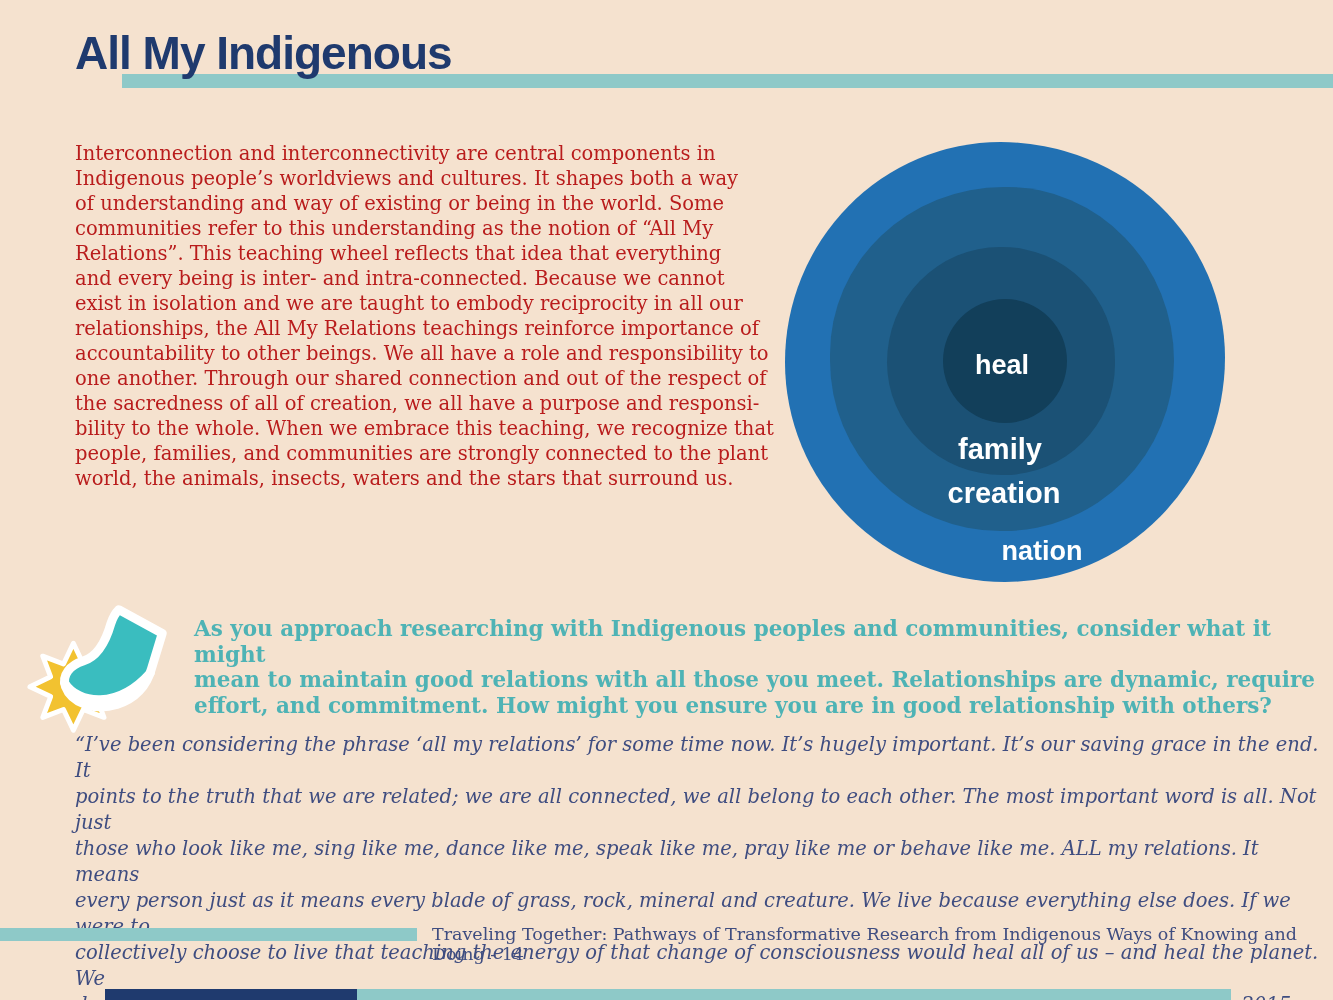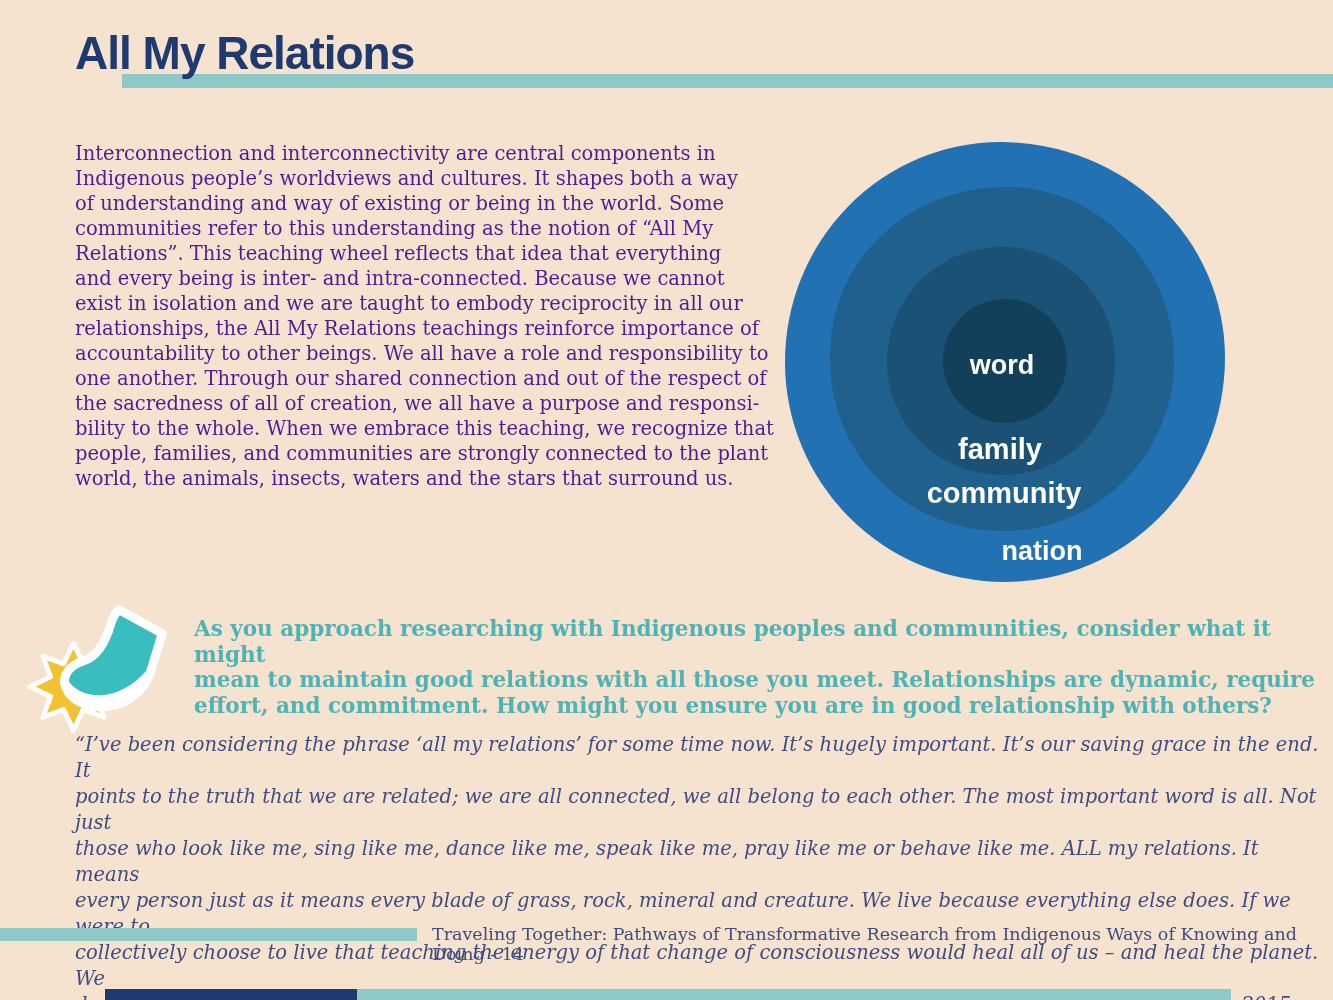--- a/index.html
+++ b/index.html
@@ -15,21 +15,21 @@
     font-family: "Liberation Sans", sans-serif;
     font-weight: 800; font-size: 46px; letter-spacing: -1px;
     color: #1f3a6e; z-index: 2;
   }
   .title-bar {
     position: absolute; left: 122px; top: 74px; right: 0; height: 14px;
     background: #8ec9c8; z-index: 1;
   }
   .body-text {
     position: absolute; white-space: pre-line;
-    color: #4c1d95; font-size: 19.5px; line-height: 25px;
+    color: #b91c1c; font-size: 19.5px; line-height: 25px;
   }
   .para-1 { left: 75px; top: 141px; width: 700px; }
   .para-2 { left: 75px; top: 504px; width: 700px; }
   .quote-text {
     position: absolute; left: 75px; top: 732px; width: 1252px;
     white-space: pre-line; font-style: italic;
     color: #3f4d80; font-size: 19.5px; line-height: 26px;
   }
   .callout-text {
     position: absolute; left: 178px; top: 616px; width: 1150px;
@@ -81,21 +81,21 @@
   .bottom-bar-teal {
     position: absolute; left: 357px; top: 989px; width: 874px; height: 11px;
     background: #8ec9c8;
   }
 </style>
 </head>
 <body>
 
 <div class="page">
 
-  <h1 class="page-title">All My Relations</h1>
+  <h1 class="page-title">All My Indigenous</h1>
   <div class="title-bar"></div>
 
   <div class="body-text para-1">Interconnection and interconnectivity are central components in
 Indigenous people’s worldviews and cultures. It shapes both a way
 of understanding and way of existing or being in the world. Some
 communities refer to this understanding as the notion of “All My
 Relations”. This teaching wheel reflects that idea that everything
 and every being is inter- and intra-connected. Because we cannot
 exist in isolation and we are taught to embody reciprocity in all our
 relationships, the All My Relations teachings reinforce importance of
@@ -104,23 +104,23 @@
 the sacredness of all of creation, we all have a purpose and responsi-
 bility to the whole. When we embrace this teaching, we recognize that
 people, families, and communities are strongly connected to the plant
 world, the animals, insects, waters and the stars that surround us.</div>
 
   <div>
     <div class="ring ring-nation"></div>
     <div class="ring ring-community"></div>
     <div class="ring ring-family"></div>
     <div class="ring ring-self"></div>
-    <div class="ring-label label-self">word</div>
+    <div class="ring-label label-self">heal</div>
     <div class="ring-label label-family">family</div>
-    <div class="ring-label label-community">community</div>
+    <div class="ring-label label-community">creation</div>
     <div class="ring-label label-nation">nation</div>
   </div>
 
   <div>
     <svg class="callout-icon" width="158" height="142" viewBox="0 0 160 140" aria-hidden="true">
       <polygon points="94,92 73,102 81,123 60,115 50,136 40,115 19,123 27,102 6,92 27,82 19,61 40,69 50,48 60,69 81,61 73,82" fill="#f2c230" stroke="#ffffff" stroke-width="5" stroke-linejoin="round"></polygon>
       <path d="M 96,14 L 140,38 L 129,74 C 124,92 112,104 94,110 C 70,117 48,108 42,92 C 38,80 47,70 60,66 C 76,61 84,42 88,28 C 90,22 93,17 96,14 Z" fill="#3abdbf" stroke="#ffffff" stroke-width="9" stroke-linejoin="round"></path>
       <path d="M 41,88 C 55,110 95,115 128,78" fill="none" stroke="#ffffff" stroke-width="9" stroke-linecap="round"></path>
     </svg>
     <div class="callout-text">As you approach researching with Indigenous peoples and communities, consider what it might

